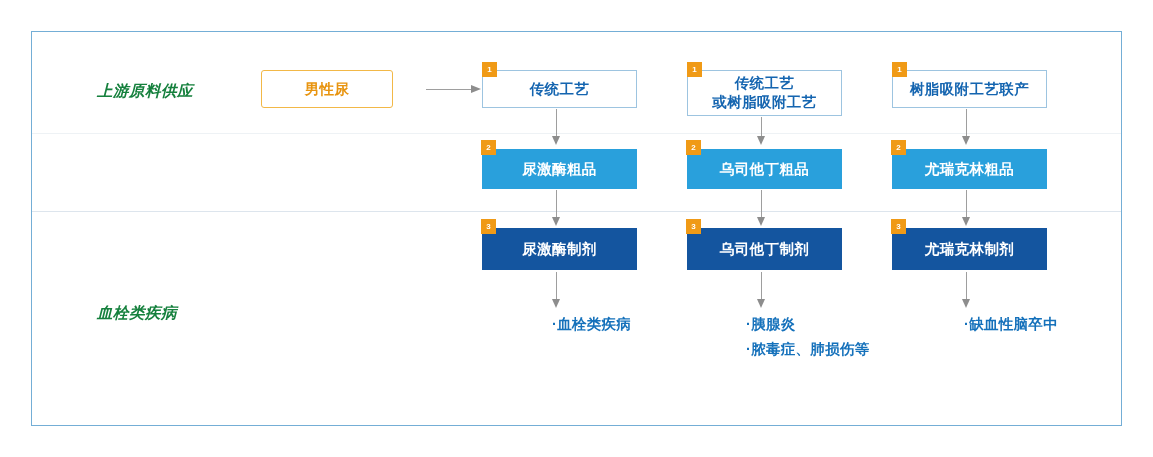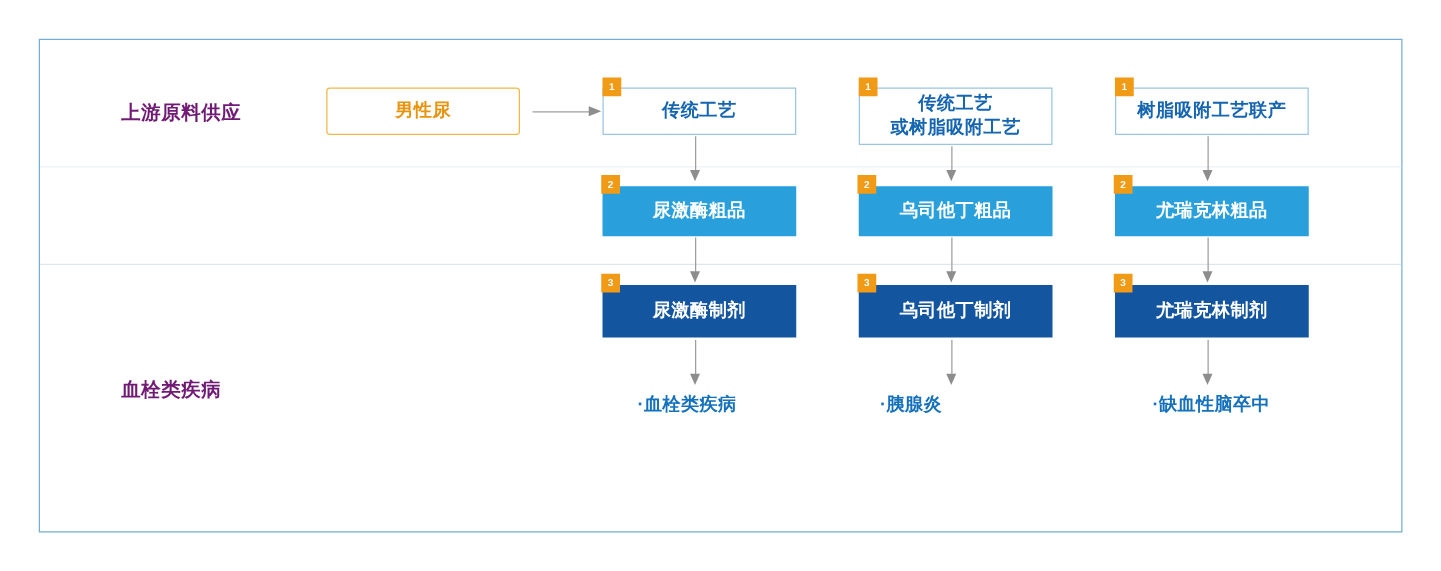--- a/index.html
+++ b/index.html
@@ -26,26 +26,27 @@
     height: 1px;
     background: #dfe6ec;
   }
   .divider.d1 { top: 101px; background: #eef2f5; }
   .divider.d2 { top: 179px; background: #dde5ed; }
 
   
   .band-label {
     position: absolute;
     left: 65px;
-    color: #701a75;
+    color: #15803d;
     font-size: 15.5px;
     font-weight: bold;
     line-height: 21px;
     letter-spacing: 0.5px;
     white-space: pre-line;
+    font-style: italic;
   }
   .band-label.r1 { top: 48px; }
   .band-label.r2 { top: 116px; }
   .band-label.r3 { top: 270px; }
 
   
   .node {
     position: absolute;
     display: flex;
     align-items: center;
@@ -132,35 +133,35 @@
   
   .outcomes {
     position: absolute;
     color: #1571bb;
     font-size: 14.5px;
     font-weight: bold;
     line-height: 25px;
     letter-spacing: 0.3px;
     white-space: nowrap;
   }
-  .outcomes .line { display: block; }
+  .outcomes .line { display: block; margin-left: 42px; }
 </style>
 </head>
 <body>
 
 <div id="root">
   <div class="frame">
 
     <div class="divider d1"></div>
     <div class="divider d2"></div>
 
     <div class="band-label r1">上游原料供应</div>
     <div class="band-label r3">血栓类疾病</div>
 
-    <div class="node src" style="left:229px; top:38px; width:155px; height:38px;">
+    <div class="node src" style="left:229px; top:38px; width:132px; height:38px;">
       <span>男性尿</span>
     </div>
     <div class="arrow-right" style="left:394px; top:57px; width:46px;"></div>
 
     <div class="node lvl1" style="left:450px; top:38px; width:155px; height:38px;">
       <span class="badge">1</span>
       <span>传统工艺</span>
     </div>
     <div class="arrow-down" style="left:524px; top:77px; height:28px;"></div>
 
@@ -194,20 +195,21 @@
     <div class="arrow-down" style="left:729px; top:158px; height:28px;"></div>
 
     <div class="node lvl3" style="left:655px; top:196px; width:155px; height:42px;">
       <span class="badge">3</span>
       <span>乌司他丁制剂</span>
     </div>
     <div class="arrow-down" style="left:729px; top:240px; height:28px;"></div>
 
     <div class="outcomes" style="left:672px; top:280px;">
       <span class="line">·胰腺炎</span>
+      <span class="line">·脓毒症、肺损伤等</span>
     </div>
 
     <div class="node lvl1" style="left:860px; top:38px; width:155px; height:38px;">
       <span class="badge">1</span>
       <span>树脂吸附工艺联产</span>
     </div>
     <div class="arrow-down" style="left:934px; top:77px; height:28px;"></div>
 
     <div class="node lvl2" style="left:860px; top:117px; width:155px; height:40px;">
       <span class="badge">2</span>

